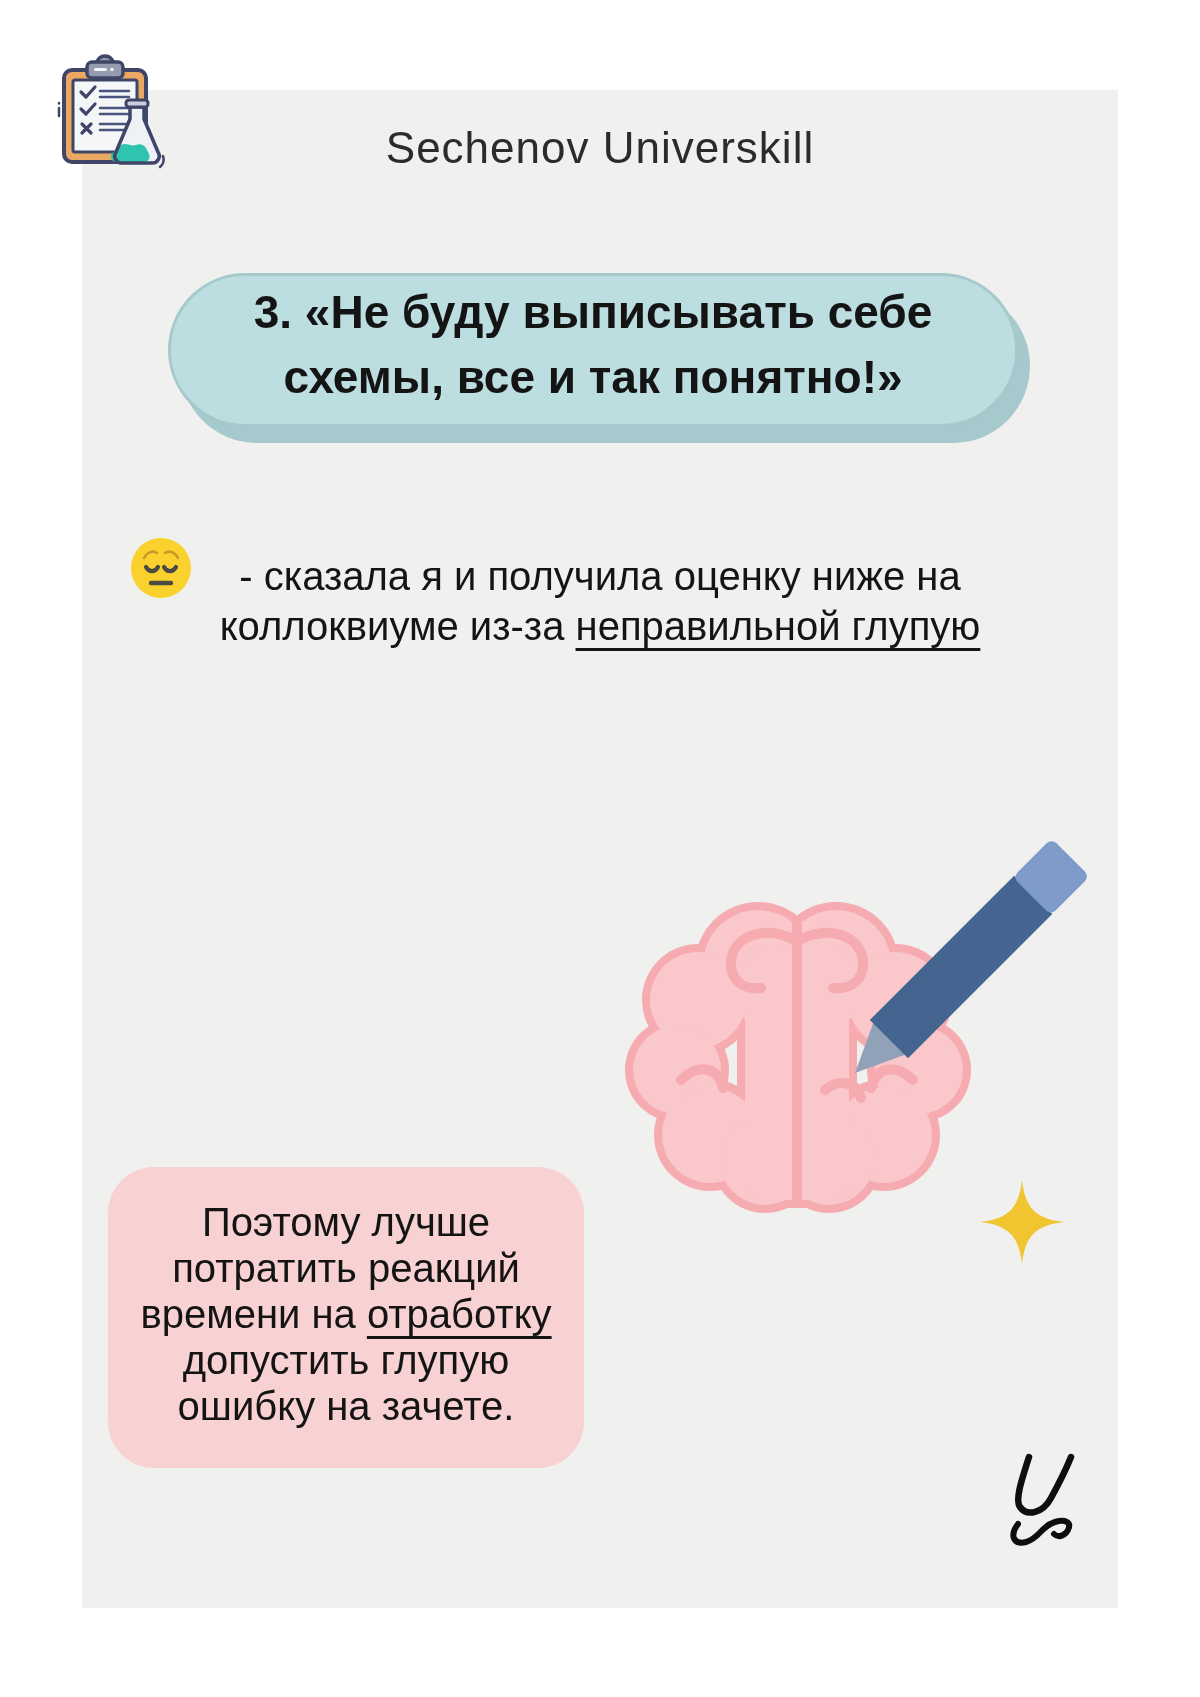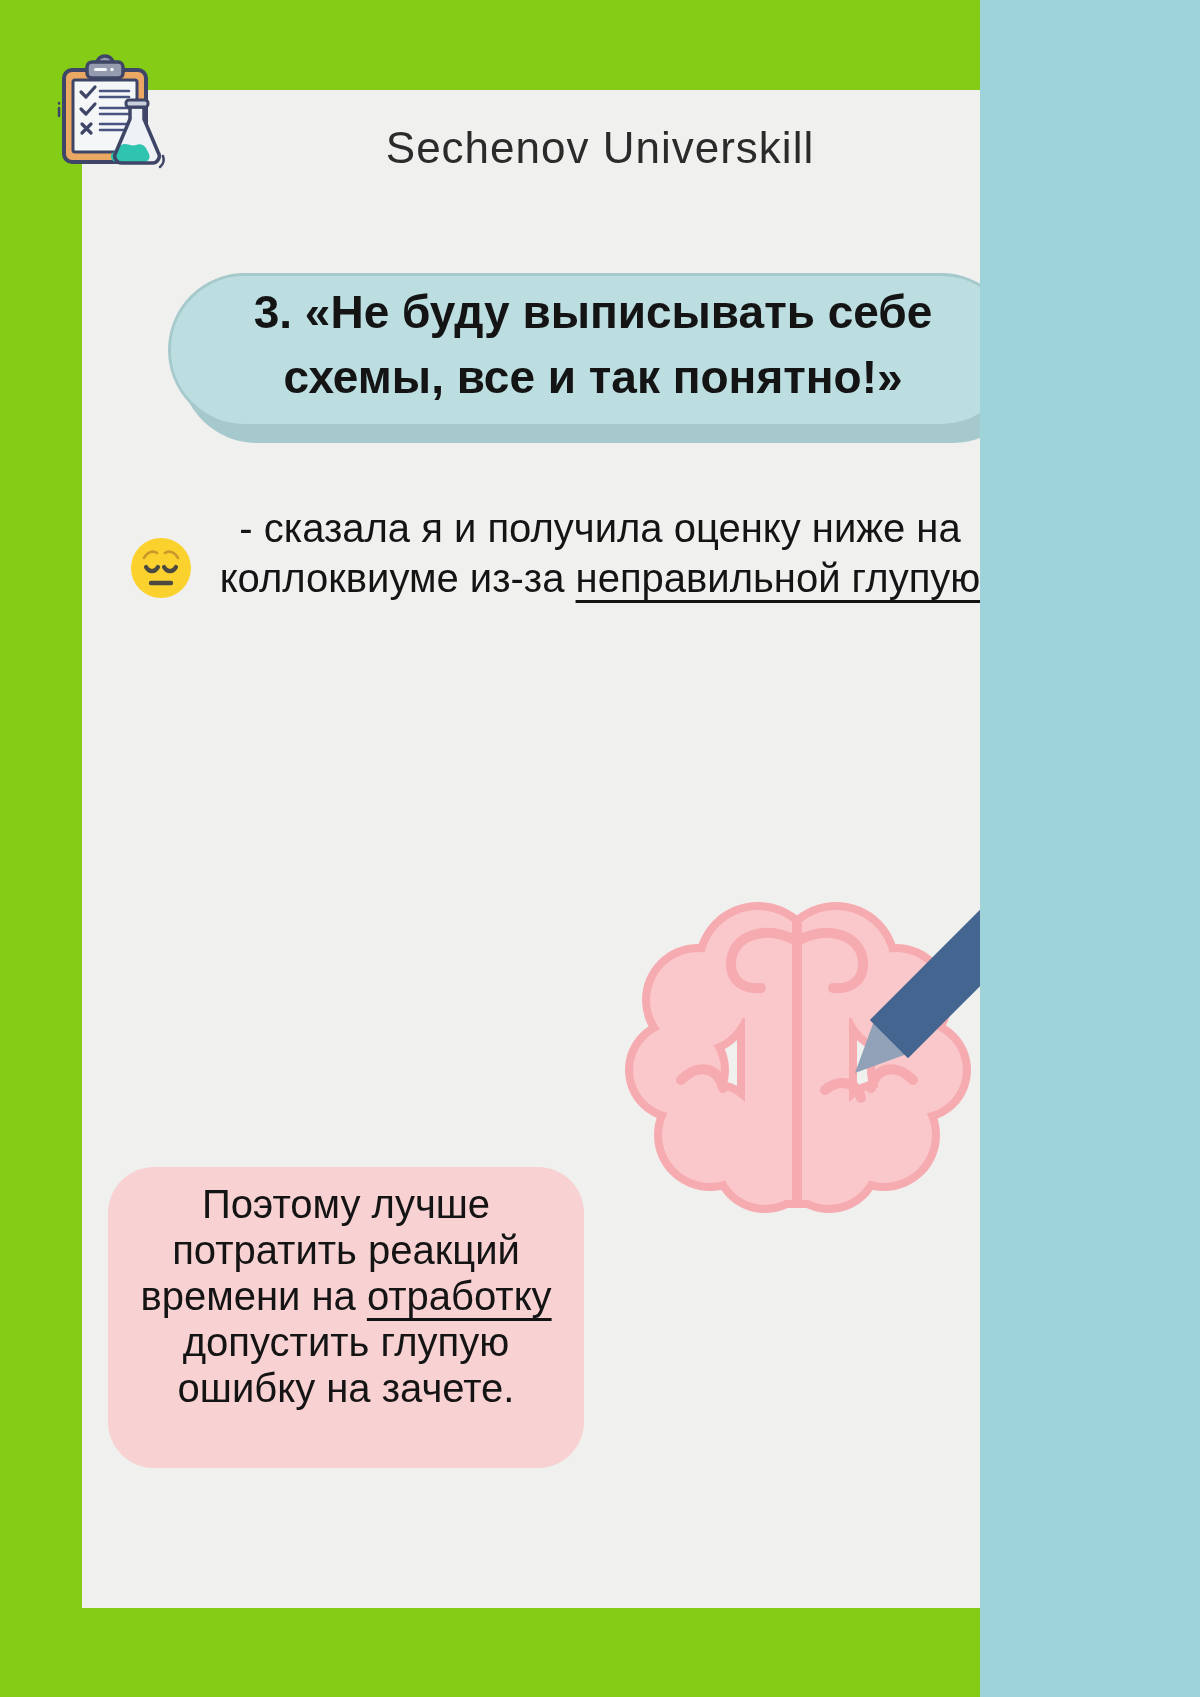--- a/index.html
+++ b/index.html
@@ -1,18 +1,18 @@
 <!DOCTYPE html>
 <html><head>
 <meta charset="utf-8">
 <style>
   html,body{margin:0;padding:0;background:#9fd3da;}
   .poster{
-    position:relative; width:980px; height:1697px; overflow:hidden;
-    background:#84cc16;
+    position:relative; width:1200px; height:1697px; overflow:hidden;
+    background:#ffffff;
     font-family:"Liberation Sans", sans-serif;
     color:#141414;
   }
   .panel{
     position:absolute; left:82px; top:90px; width:1036px; height:1518px;
     background:#F0F0EF;
   }
   .brand{
     position:absolute; left:82px; top:123px; width:1036px;
     text-align:center; font-size:44px; font-weight:400; letter-spacing:1px;
@@ -24,33 +24,33 @@
   }
   .bubble{
     position:absolute; left:168px; top:273px; width:850px; height:154px;
     border-radius:77px; background:#BCDEE1; border:3px solid #A6C9CC;
     box-sizing:border-box;
     text-align:center; font-size:46px; font-weight:700; line-height:65px;
     padding-top:4px;
   }
   .para{
     position:absolute; left:140px; width:920px; text-align:center;
-    font-size:40px; line-height:50px; font-weight:400;
+    font-size:40px; line-height:50px; font-weight:400;margin-top:48px;
   }
   .para1{ top:503px; }
   .para2{ top:700px; }
   .u{ text-decoration:underline; text-decoration-thickness:3px; text-underline-offset:8px; }
   .b{ font-weight:700; }
   .emoji{ position:absolute; left:130px; top:537px; width:62px; height:62px; }
   .illustration{ position:absolute; left:565px; top:760px; width:530px; height:460px; overflow:visible; }
   .sparkle{ position:absolute; left:976px; top:1176px; width:92px; height:92px; }
   .advice{
     position:absolute; left:108px; top:1167px; width:476px; height:301px;
     border-radius:46px; background:#F8D1D3; box-sizing:border-box;
-    padding-top:14px; text-align:center; font-size:40px; line-height:46px;
+    padding-top:32px; text-align:center; font-size:40px; line-height:46px;
   }
   .clipboard{ position:absolute; left:56px; top:60px; width:122px; height:115px; overflow:visible; }
   .signature{ position:absolute; left:1005px; top:1450px; width:82px; height:100px; }
 </style>
 </head>
 <body>
 
 <div class="poster">
 
   <div class="panel"></div>

